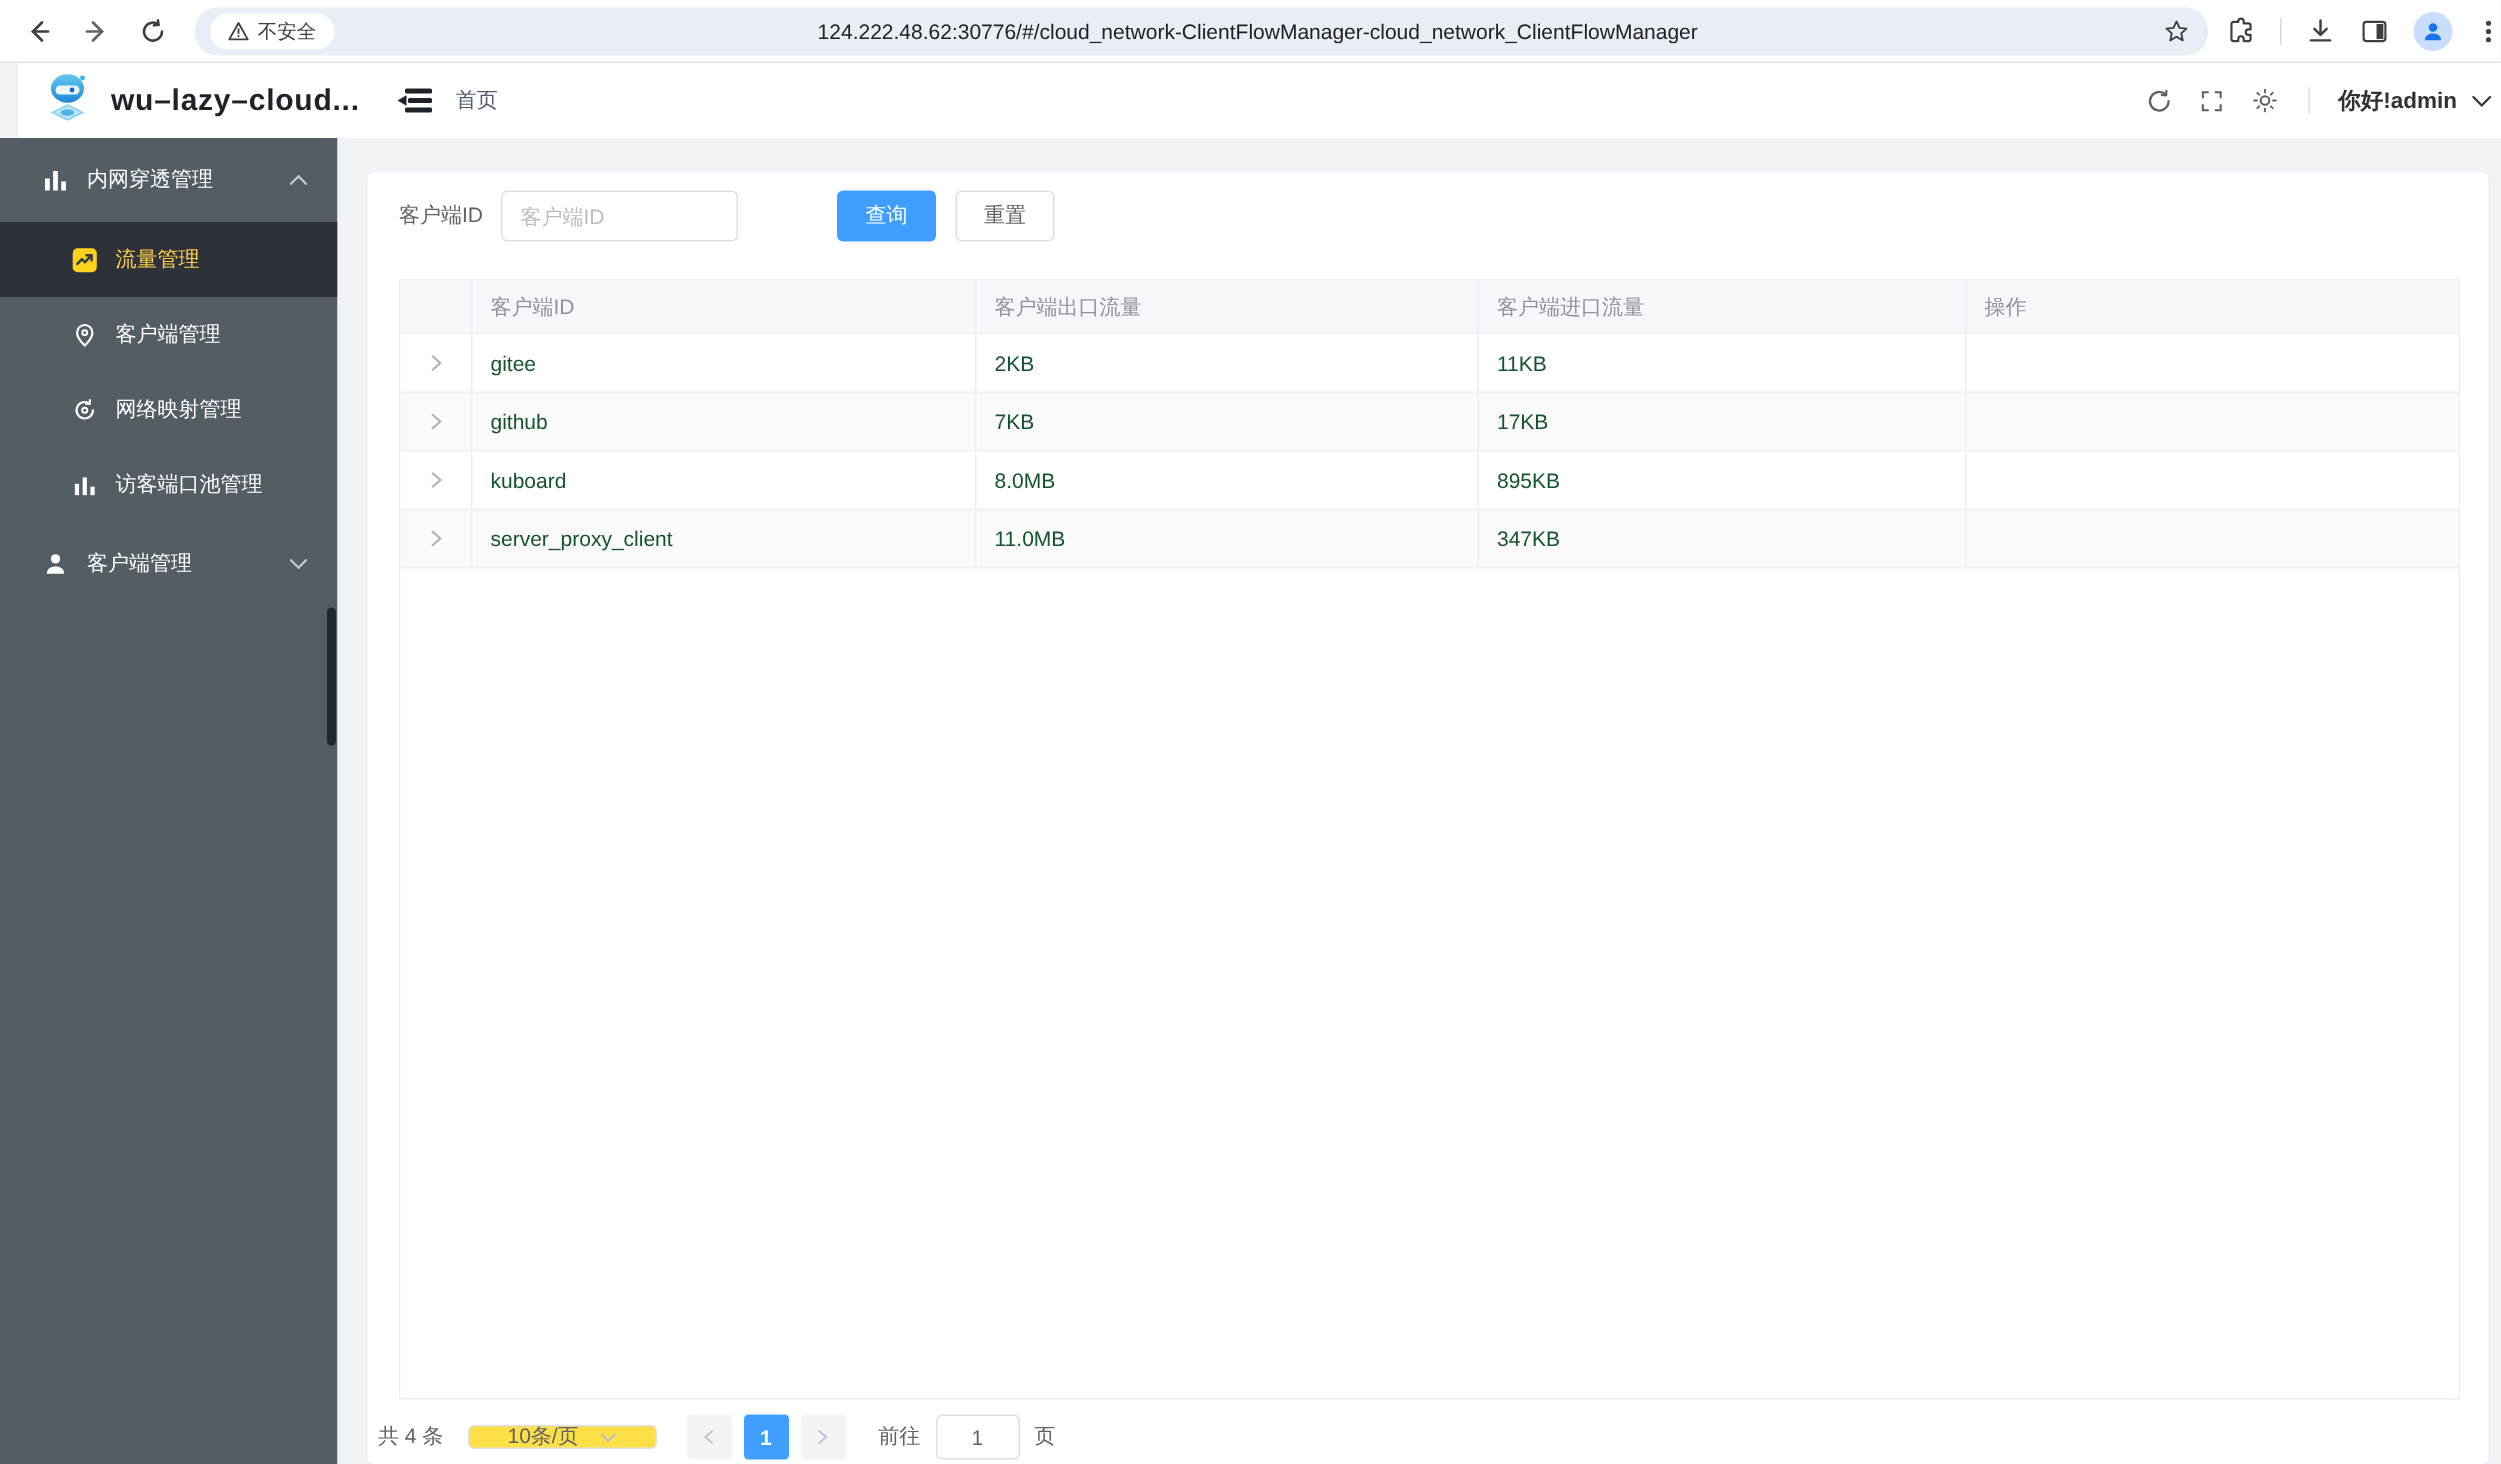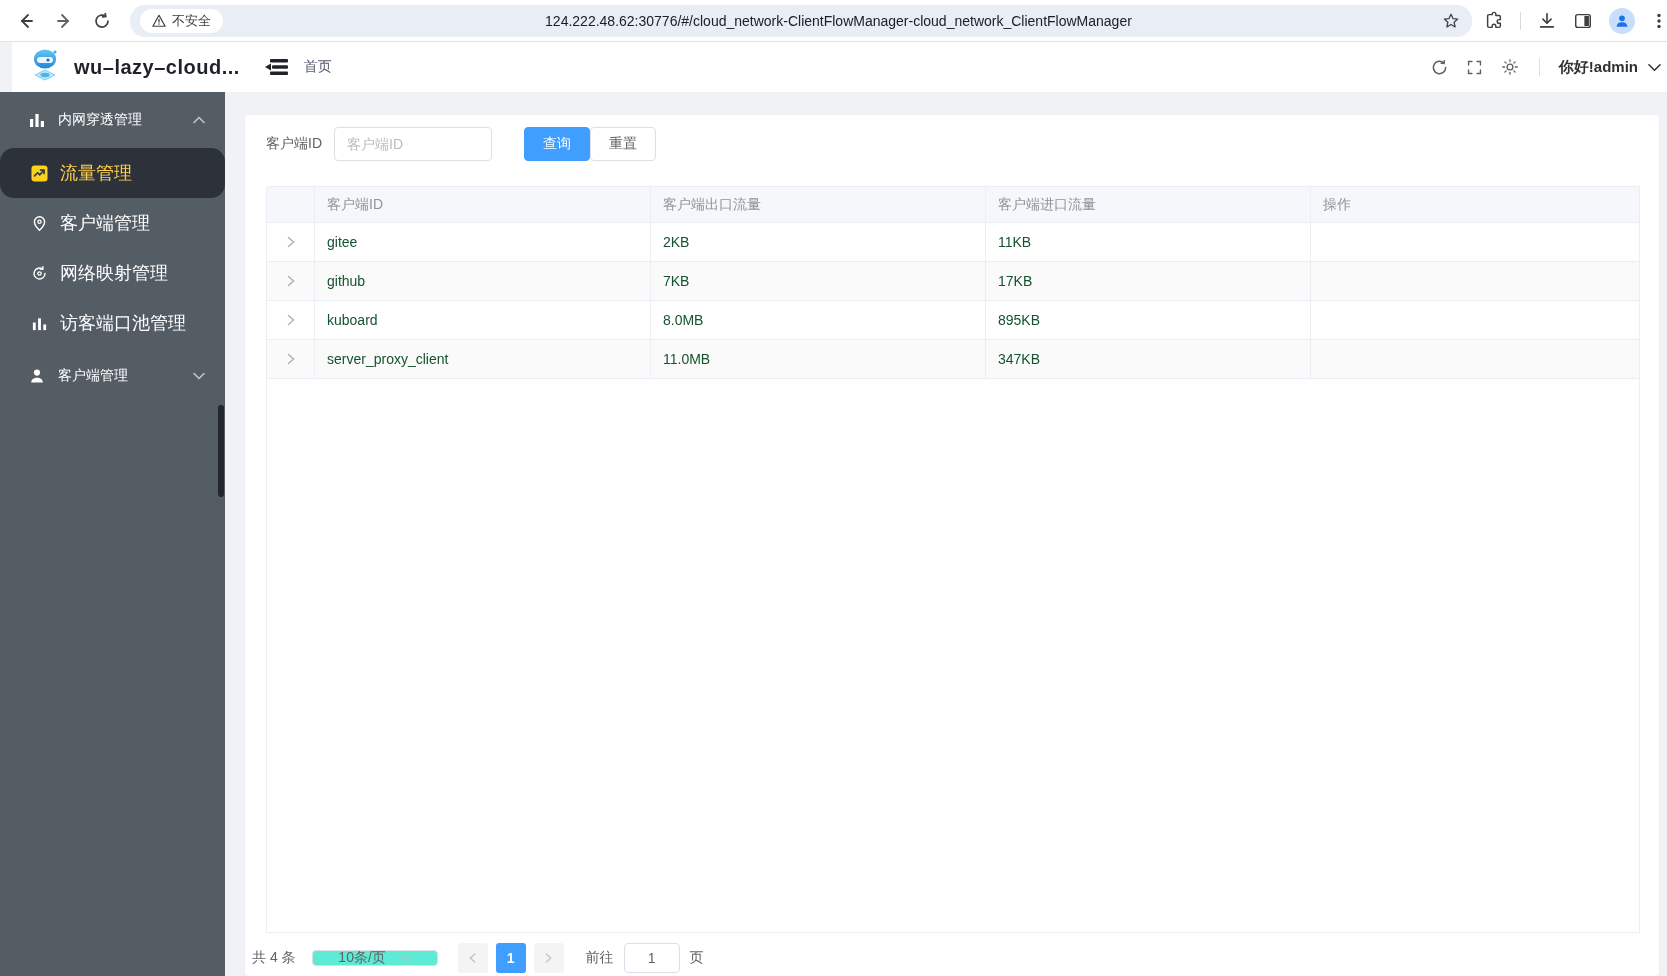--- a/index.html
+++ b/index.html
@@ -38,22 +38,22 @@
   .user-box { display:flex; align-items:center; gap:10px; font-size:15px; color:#303133;
     font-weight:bold; cursor:pointer; }
 
   
   #sidebar { position:absolute; left:0; top:92px; width:225px; height:884px;
     background:#545c64; }
   .menu-group { height:56px; display:flex; align-items:center; padding:0 20px 0 28px;
     color:#ffffff; font-size:14px; cursor:pointer; }
   .menu-group .mg-label { margin-left:12px; }
   .menu-group .mg-caret { margin-left:auto; opacity:.85; }
-  .submenu-item { height:50px; display:flex; align-items:center; padding-left:31px;
-    color:#ffffff; font-size:18px; cursor:pointer;border-radius:14px; }
+  .submenu-item { height:50px; display:flex; align-items:center; padding-left:48px;
+    color:#ffffff; font-size:14px; cursor:pointer; }
   .submenu-item .sm-label { margin-left:12px; }
   .submenu-item.active { background:#2d323a; color:#ffd04b; }
   .side-thumb { position:absolute; right:1px; top:313px; width:6px; height:92px;
     background:#23272d; border-radius:3px; }
 
   
   #main { position:absolute; left:225px; top:92px; width:1442px; height:884px;
     background:#f0f2f5; }
   #card { position:absolute; left:20px; top:23px; width:1414px; height:861px;
     background:#ffffff; border-radius:4px; box-shadow:0 1px 2px rgba(0,0,0,.04); }
@@ -61,22 +61,22 @@
   .filter-row { position:absolute; left:21px; top:12px; height:34px; display:flex;
     align-items:center; }
   .filter-label { font-size:14px; color:#606266; margin-right:12px; }
   .filter-input { width:158px; height:34px; border:1px solid #dcdfe6; border-radius:4px;
     padding:0 12px; font-size:14px; color:#606266; outline:none;
     font-family:"Liberation Sans","DejaVu Sans",sans-serif; }
   .filter-input::placeholder { color:#b8bcc4; }
   .btn { height:34px; padding:0 18px; border-radius:4px; font-size:14px; cursor:pointer;
     display:flex; align-items:center; justify-content:center;
     font-family:"Liberation Sans","DejaVu Sans",sans-serif; }
-  .btn-primary { margin-left:32px; background:#409eff; border:1px solid #409eff; color:#ffffff; }
-  .btn-plain { background:#ffffff; border:1px solid #dcdfe6; color:#606266; }
+  .btn-primary { margin-left:66px; background:#409eff; border:1px solid #409eff; color:#ffffff; }
+  .btn-plain { margin-left:13px; background:#ffffff; border:1px solid #dcdfe6; color:#606266; }
 
   
   #flow-table { position:absolute; left:21px; top:71px; width:1374px; height:747px;
     border:1px solid #ebeef5; display:flex; flex-direction:column; background:#ffffff; }
   .t-row { display:flex; align-items:stretch; border-bottom:1px solid #ebeef5; }
   .t-head { background:#f5f7fa; height:36px; }
   .t-body-row { height:39px; background:#ffffff; }
   .t-body-row.striped { background:#fafafa; }
   .t-cell { display:flex; align-items:center; padding:0 12px; font-size:14px;
     color:#14532d; border-right:1px solid #ebeef5; overflow:hidden; white-space:nowrap; }
@@ -89,21 +89,21 @@
   .c-op { flex:1; }
   .t-filler { flex:1; background:#ffffff; }
   .expand-arrow { color:#aeb0b6; display:flex; align-items:center; cursor:pointer; }
 
   
   #pagination { position:absolute; left:7px; top:827px; height:32px; display:flex;
     align-items:center; font-size:14px; color:#606266; }
   .pg-total { margin-right:16px; }
   .pg-size { width:126px; height:16px; border:1px solid #dcdfe6; border-radius:4px;
     display:flex; align-items:center; justify-content:center; gap:14px; color:#606266;
-    background:#5eead4; cursor:pointer; }
+    background:#fde047; cursor:pointer; }
   .pg-btn { width:30px; height:30px; border-radius:3px; background:#f4f4f5; margin-left:8px;
     display:flex; align-items:center; justify-content:center; color:#c0c4cc; cursor:pointer; }
   .pg-btn.first { margin-left:20px; }
   .pg-page { width:30px; height:30px; border-radius:3px; background:#409eff; color:#ffffff;
     margin-left:8px; display:flex; align-items:center; justify-content:center;
     font-weight:bold; cursor:pointer; }
   .pg-goto { margin-left:22px; }
   .pg-goto-input { width:56px; height:30px; border:1px solid #dcdfe6; border-radius:4px;
     margin-left:10px; text-align:center; font-size:14px; color:#606266; outline:none;
     font-family:"Liberation Sans","DejaVu Sans",sans-serif; }

